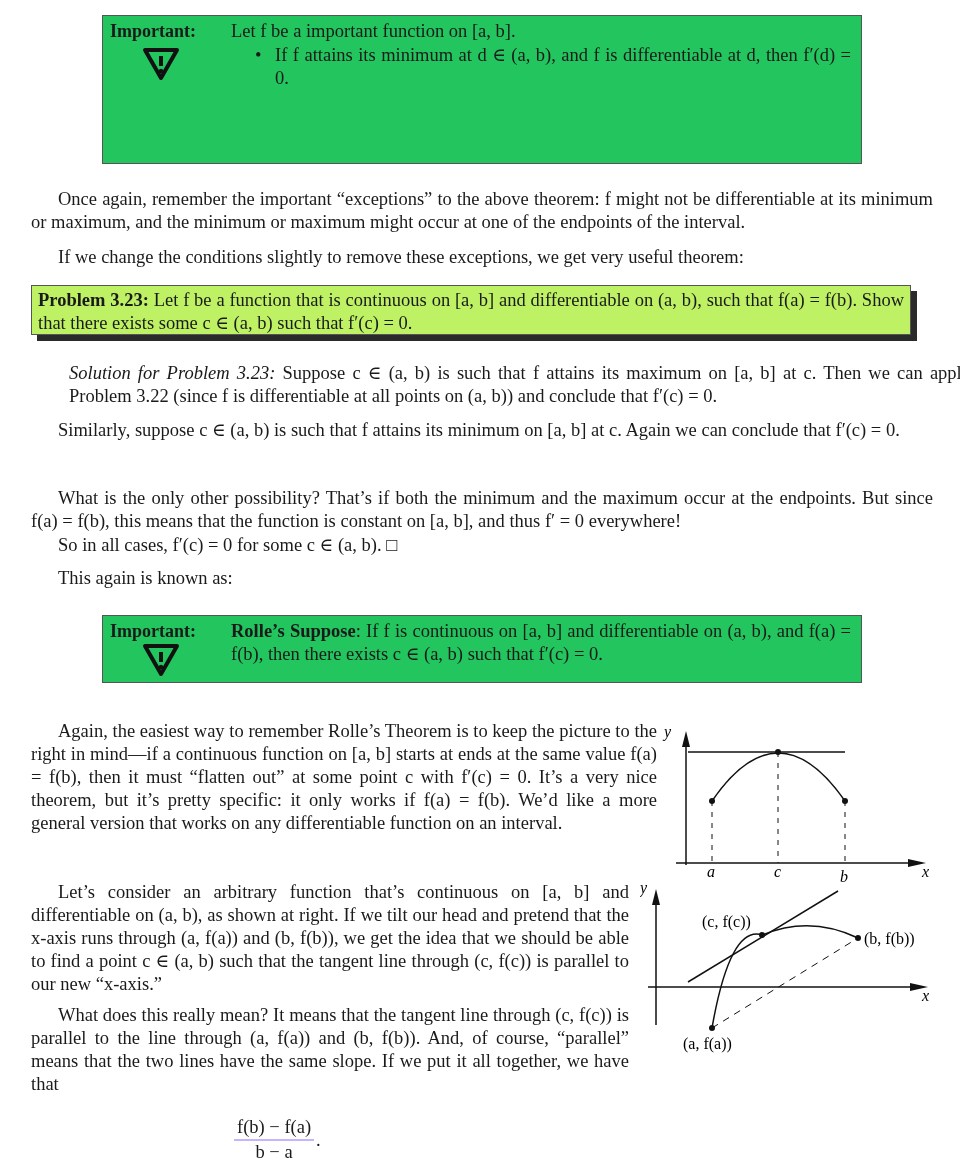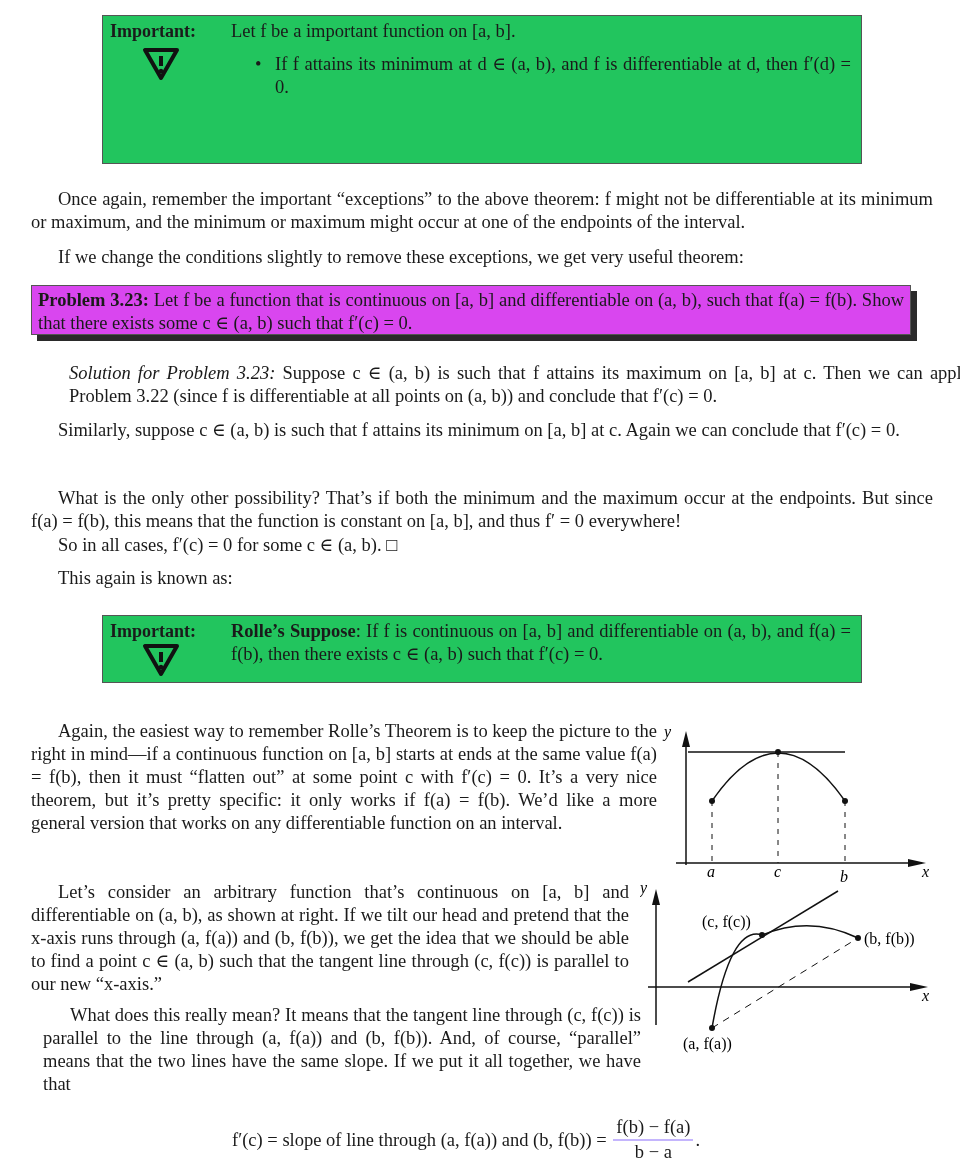--- a/index.html
+++ b/index.html
@@ -15,21 +15,21 @@
   }
   .imp-label { position: absolute; left: 7px; top: 4px; font-weight: bold; font-size: 18px; }
   .imp-icon { position: absolute; left: 38px; }
   .imp-body { position: absolute; left: 128px; right: 10px; top: 4px; }
   .bullet { position: relative; padding-left: 44px; margin-top: 6px; text-align: justify; }
   .bullet::before { content: "\2022"; position: absolute; left: 24px; top: 0; }
   .para { position: absolute; left: 31px; width: 902px; text-align: justify; }
   .indent { text-indent: 27px; }
   .prob-box {
     position: absolute; left: 31px; top: 285px; width: 880px; height: 50px;
-    background: #d946ef; border: 1.5px solid #555;
+    background: #bef264; border: 1.5px solid #555;
     box-shadow: 6px 6px 0 #2a2a2a;
     padding: 3px 6px; box-sizing: border-box; text-align: justify;
   }
   i, .it { font-style: italic; }
   b { font-weight: bold; }
   .fig-text { font-size: 16px; font-style: italic; font-family: "Liberation Serif", serif; }
   .frac { display: inline-block; vertical-align: middle; text-align: center; margin: 0 2px; }
   .frac .num { display: block; border-bottom: 2px solid #c4b5fd; padding: 0 3px; }
   .frac .den { display: block; padding: 0 3px; }
 </style>
@@ -38,21 +38,21 @@
 
 <div class="imp-box" style="top:15px; width:758px; height:147px;">
   <div class="imp-label">Important:</div>
   <svg class="imp-icon" style="top:30px;" width="40" height="36" viewBox="0 0 40 36">
     <path d="M4 4 L36 4 L20 32 Z" fill="none" stroke="#111" stroke-width="4" stroke-linejoin="round"></path>
     <line x1="20" y1="10" x2="20" y2="20" stroke="#111" stroke-width="4"></line>
     <circle cx="20" cy="25" r="2.2" fill="#111"></circle>
   </svg>
   <div class="imp-body">
     <div>Let f be a important function on [a, b].</div>
-    <div class="bullet" style="margin-top:10px;">If f attains its minimum at d ∈ (a, b), and f is differentiable at d, then f′(d) = 0.</div>
+    <div class="bullet" style="margin-top:1px;">If f attains its minimum at d ∈ (a, b), and f is differentiable at d, then f′(d) = 0.</div>
   </div>
 </div>
 
 <div class="para indent" style="top:188px;">Once again, remember the important “exceptions” to the above theorem: f might not be differentiable at its minimum or maximum, and the minimum or maximum might occur at one of the endpoints of the interval.</div>
 <div class="para indent" style="top:246px;">If we change the conditions slightly to remove these exceptions, we get very useful theorem:</div>
 
 <div class="prob-box">
   <b>Problem 3.23:</b>
   <span>Let f be a function that is continuous on [a, b] and differentiable on (a, b), such that f(a) = f(b). Show that there exists some c ∈ (a, b) such that f′(c) = 0.</span>
 </div>
@@ -95,39 +95,38 @@
   <line x1="72" y1="86" x2="72" y2="148" stroke="#111" stroke-dasharray="5,6"></line>
   <line x1="138" y1="37" x2="138" y2="148" stroke="#111" stroke-dasharray="5,6"></line>
   <line x1="205" y1="86" x2="205" y2="148" stroke="#111" stroke-dasharray="5,6"></line>
   <text class="fig-text" x="67" y="162">a</text>
   <text class="fig-text" x="134" y="162">c</text>
   <text class="fig-text" x="200" y="167">b</text>
 </svg>
 
 <div class="para indent" style="top:881px; width:598px;">Let’s consider an arbitrary function that’s continuous on [a, b] and differentiable on (a, b), as shown at right. If we tilt our head and pretend that the x-axis runs through (a, f(a)) and (b, f(b)), we get the idea that we should be able to find a point c ∈ (a, b) such that the tangent line through (c, f(c)) is parallel to our new “x-axis.”</div>
 
-<div class="para indent" style="top:1004px; width:598px;margin-left:12px;">What does this really mean? It means that the tangent line through (c, f(c)) is parallel to the line through (a, f(a)) and (b, f(b)). And, of course, “parallel” means that the two lines have the same slope. If we put it all together, we have that</div>
+<div class="para indent" style="top:1004px; width:598px;">What does this really mean? It means that the tangent line through (c, f(c)) is parallel to the line through (a, f(a)) and (b, f(b)). And, of course, “parallel” means that the two lines have the same slope. If we put it all together, we have that</div>
 
 <svg class="abs" style="left:640px; top:875px;" width="310" height="190" viewBox="0 0 310 190">
   <line x1="16" y1="150" x2="16" y2="18" stroke="#111" stroke-width="1.5"></line>
   <path d="M12 30 L16 14 L20 30 Z" fill="#111"></path>
   <line x1="8" y1="112" x2="282" y2="112" stroke="#111" stroke-width="1.5"></line>
   <path d="M270 108 L288 112 L270 116 Z" fill="#111"></path>
   <text class="fig-text" x="0" y="18">y</text>
   <text class="fig-text" x="282" y="126">x</text>
   <line x1="48" y1="107" x2="198" y2="16" stroke="#111" stroke-width="1.5"></line>
   <path d="M72 153 Q90 50 122 60 Q170 40 218 63" fill="none" stroke="#111" stroke-width="1.5"></path>
   <line x1="72" y1="153" x2="218" y2="63" stroke="#111" stroke-dasharray="7,6"></line>
   <circle cx="72" cy="153" r="3" fill="#111"></circle>
   <circle cx="122" cy="60" r="3" fill="#111"></circle>
   <circle cx="218" cy="63" r="3" fill="#111"></circle>
   <text class="fig-text" style="font-style:normal;" x="62" y="52">(c, f(c))</text>
   <text class="fig-text" style="font-style:normal;" x="224" y="69">(b, f(b))</text>
   <text class="fig-text" style="font-style:normal;" x="43" y="174">(a, f(a))</text>
 </svg>
 
 <div class="abs" style="left:232px; top:1116px; white-space:nowrap;">
-  <span style="vertical-align:middle;">f′(c) = slope of line through (a, f(a)) and (b, f(b)) =</span>
   <span class="frac">
     <span class="num">f(b) − f(a)</span>
     <span class="den">b − a</span>
   </span><span style="vertical-align:middle;">.</span>
 </div>
 
 </body></html>

